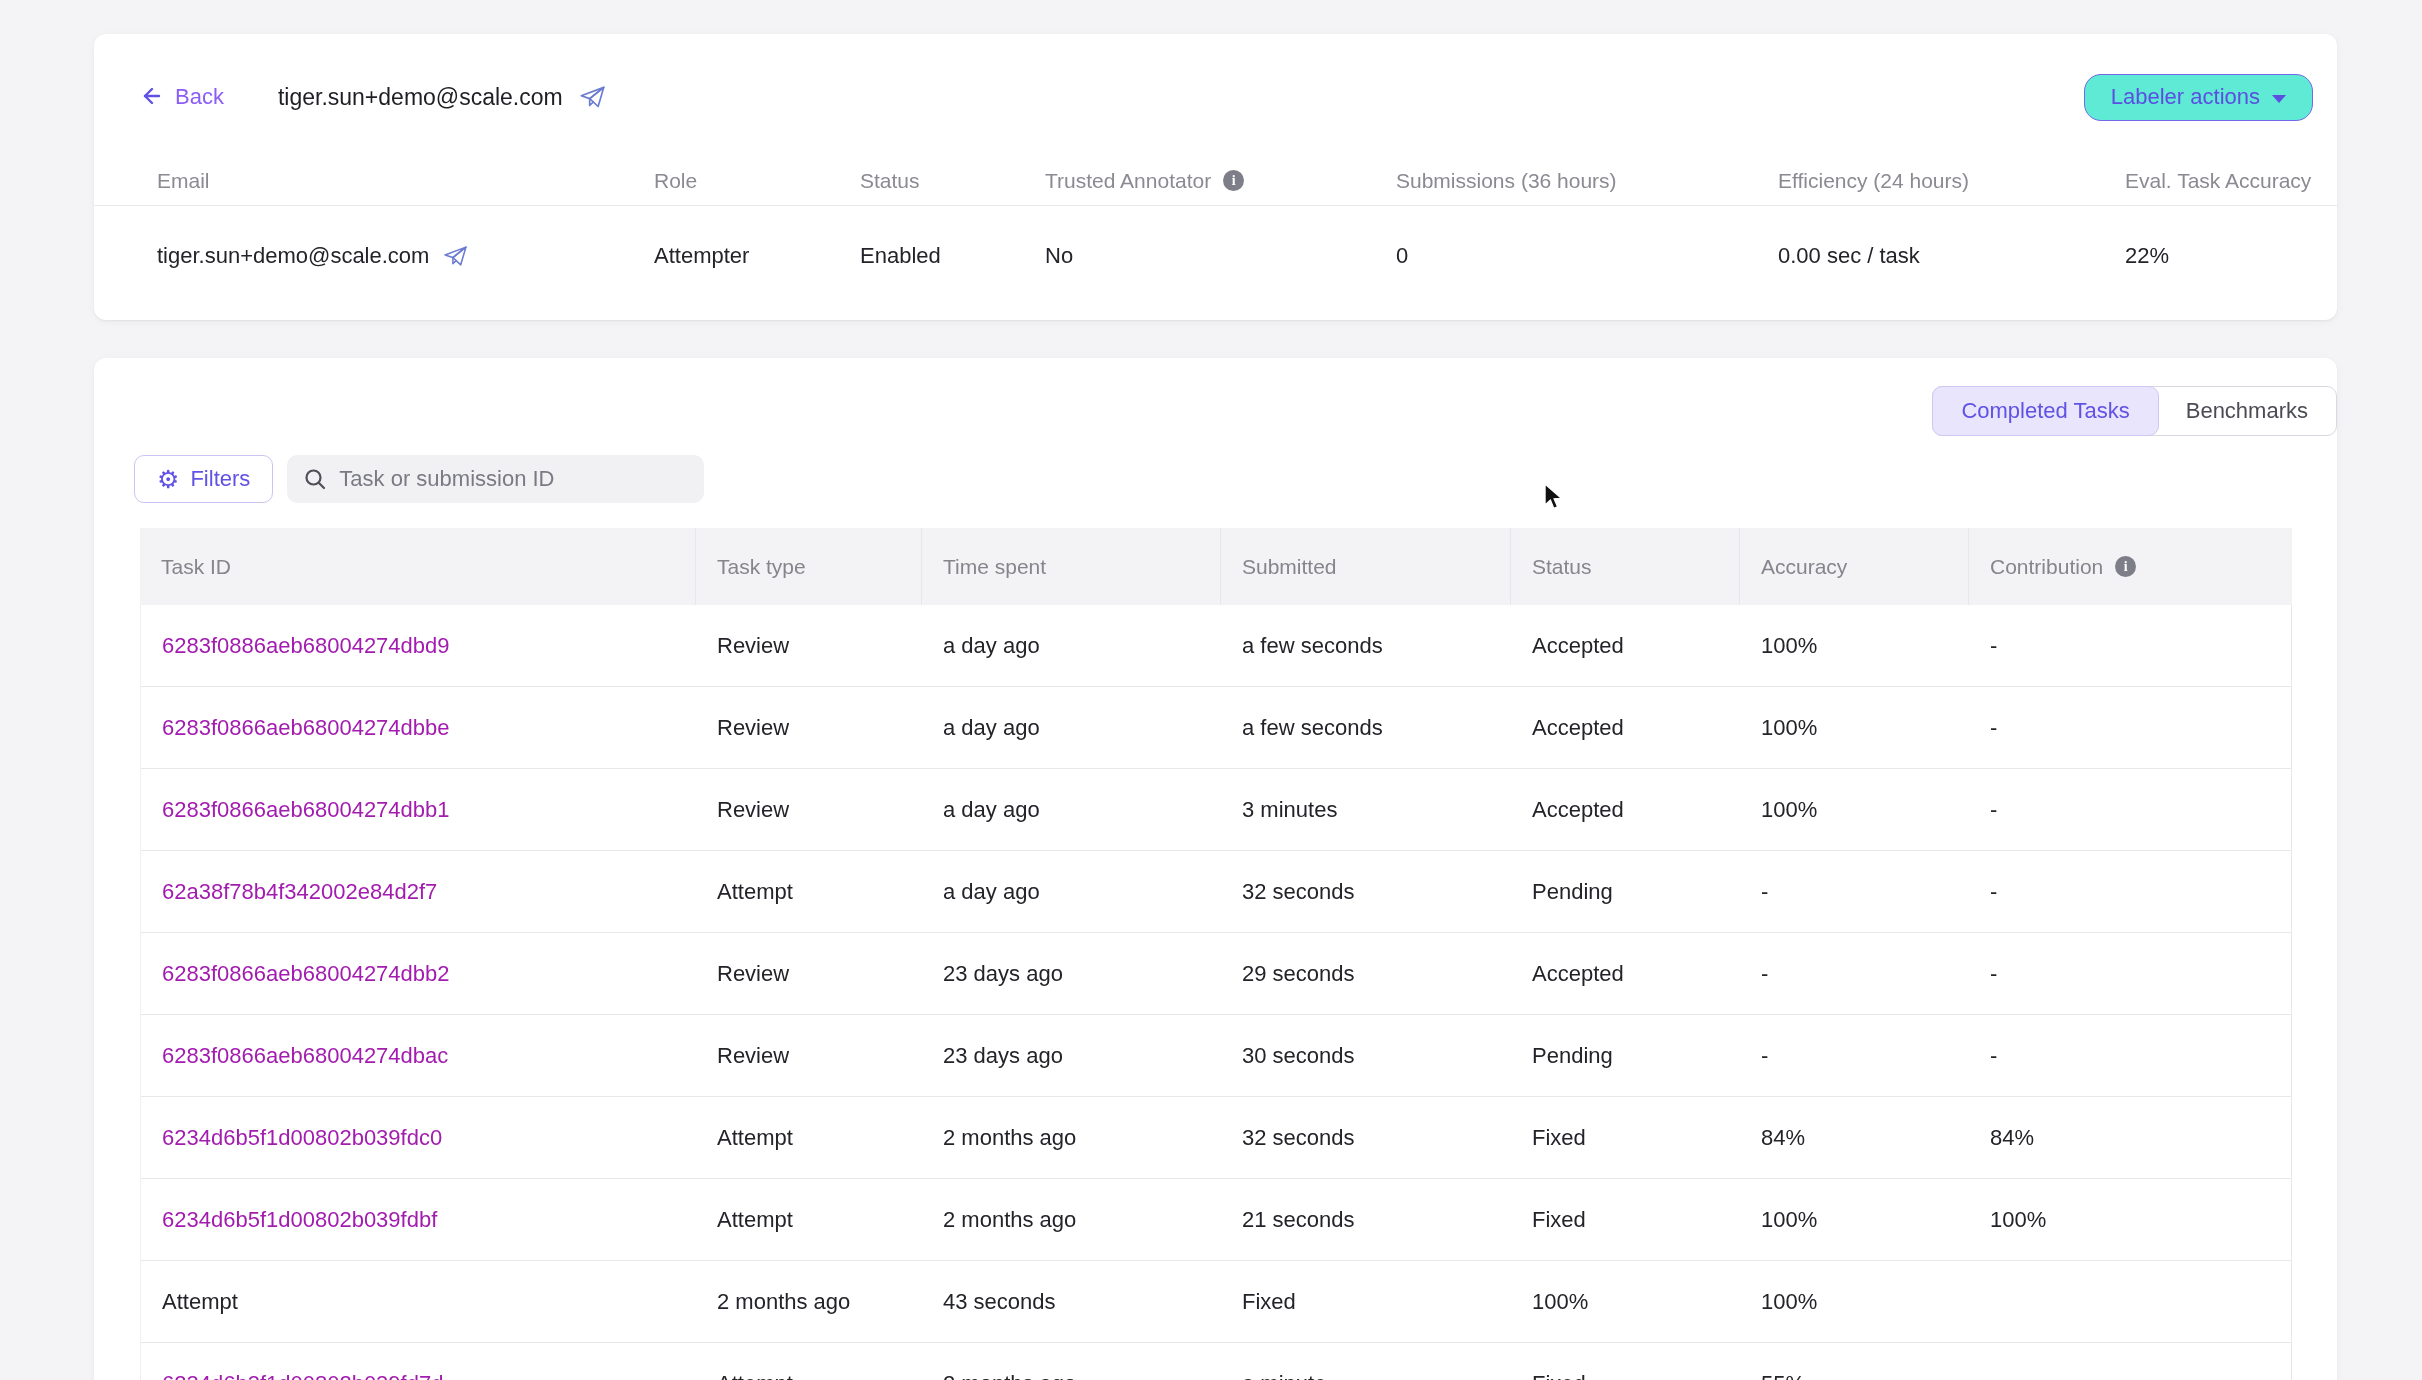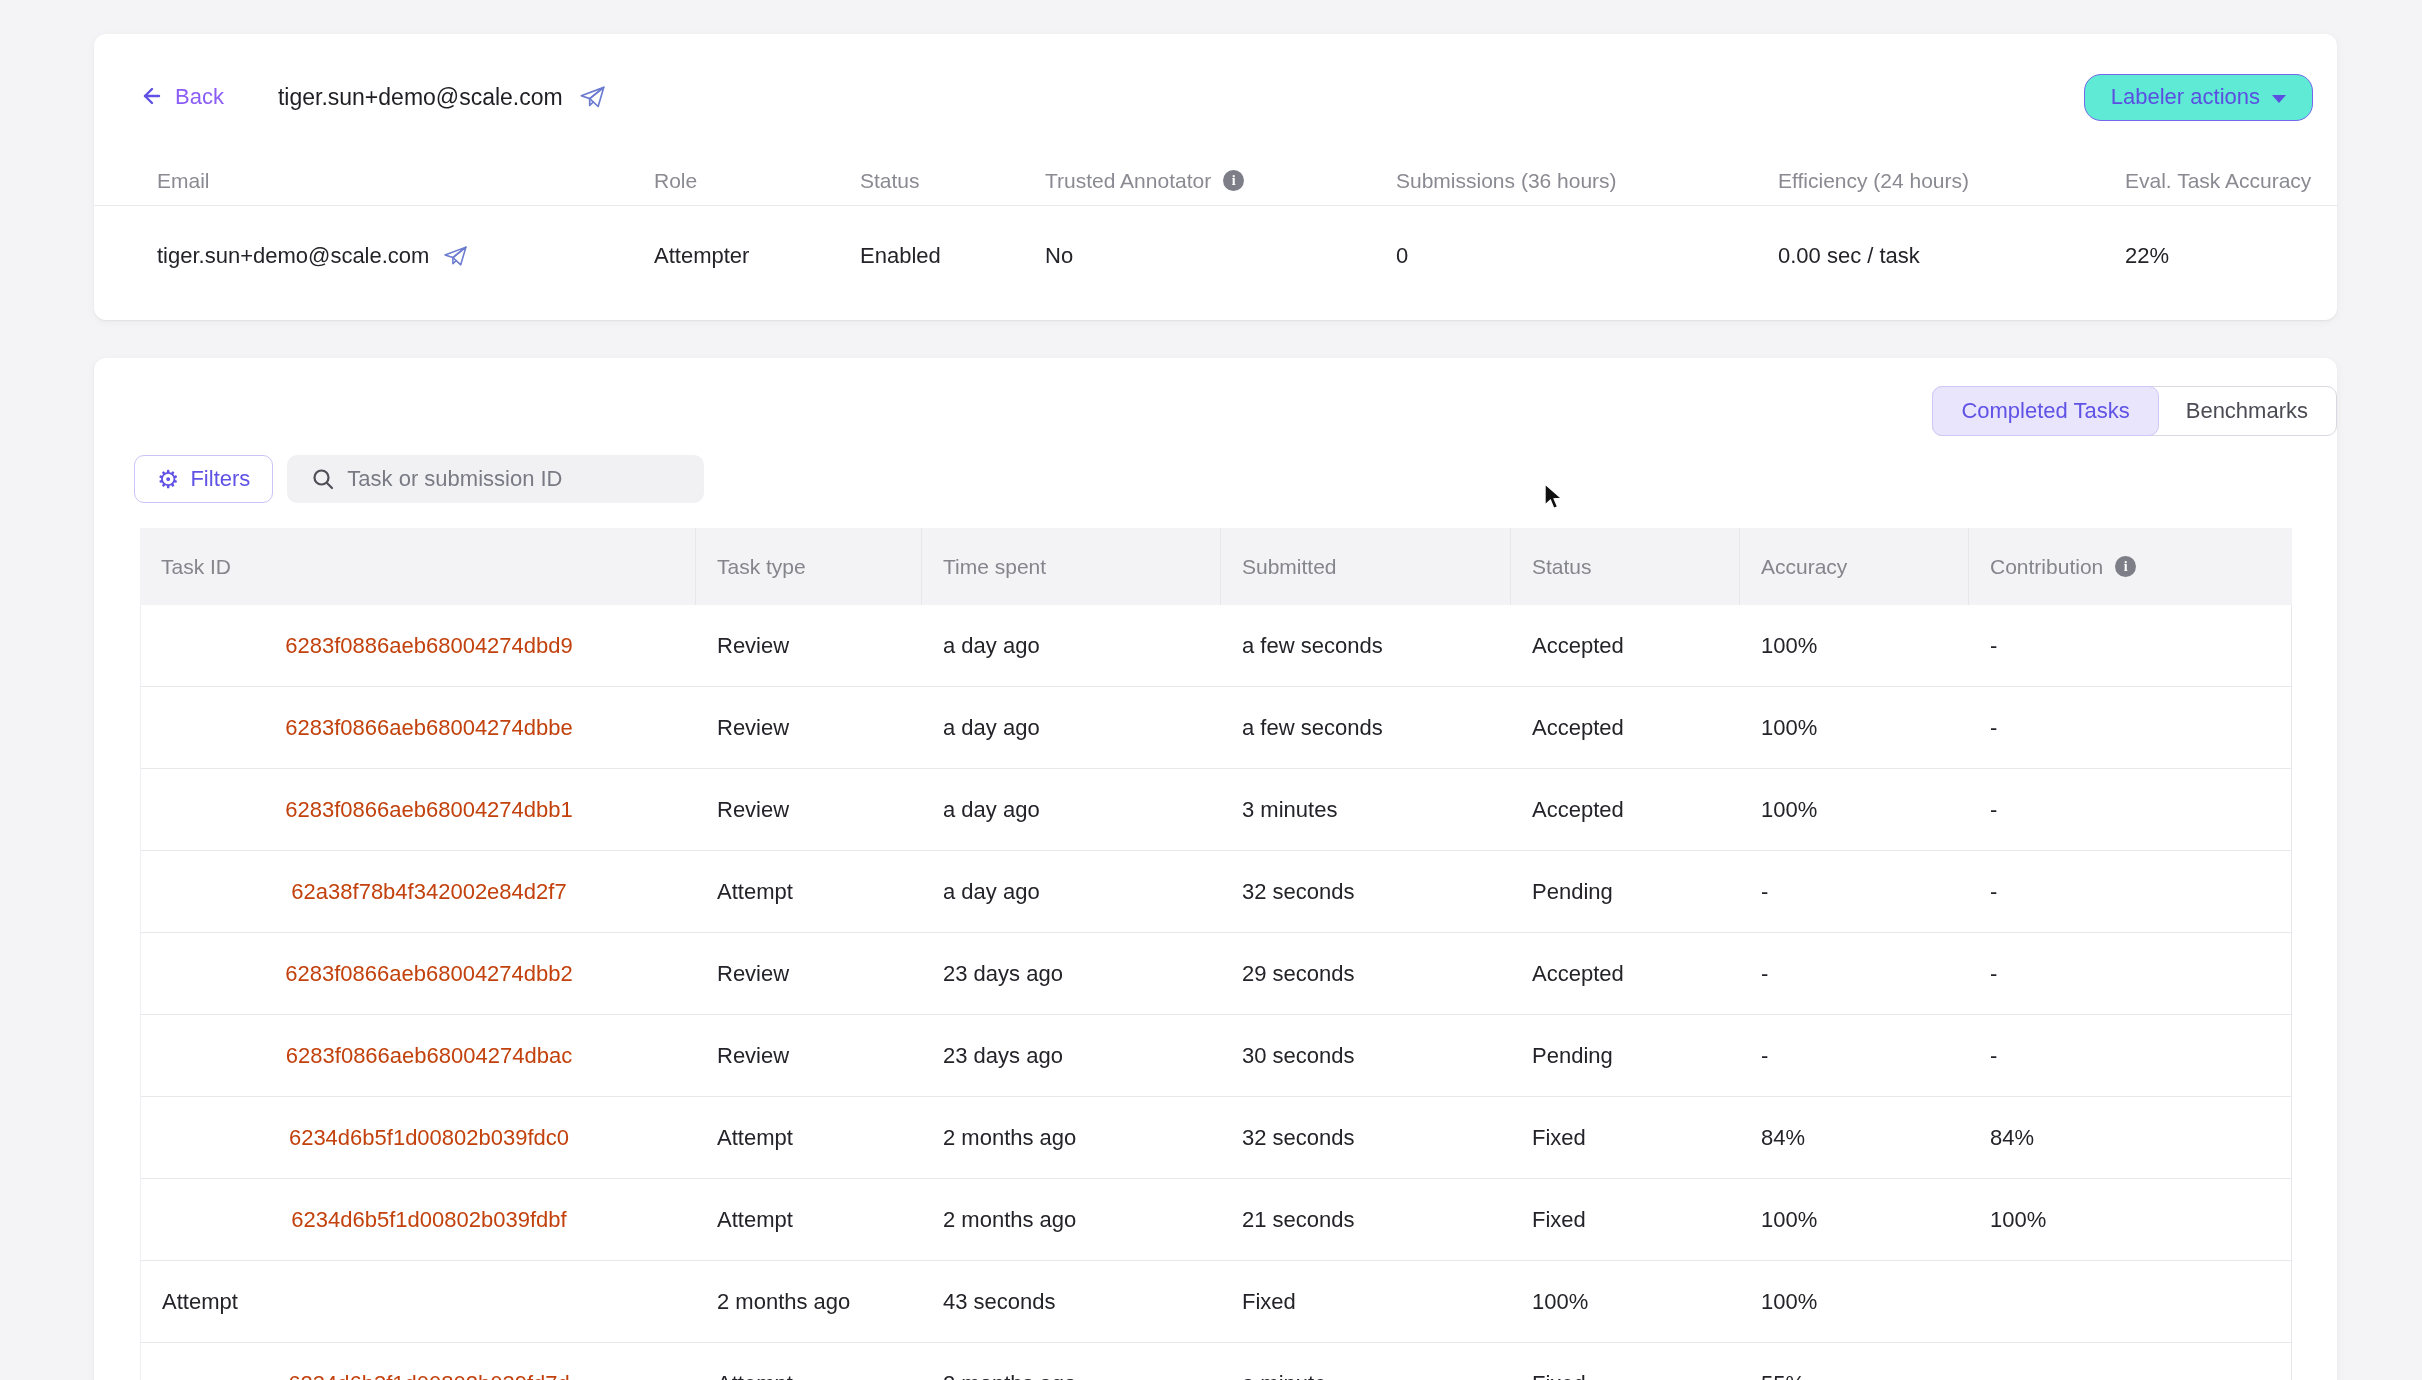--- a/index.html
+++ b/index.html
@@ -87,21 +87,21 @@
 
   
   .toolbar { display:flex; align-items:center; gap:14px; margin:19px 0 0 40px; }
   .filters-btn {
     height:48px; padding:0 22px; display:flex; align-items:center; gap:11px;
     background:#fff; border:1px solid #cbc4f4; border-radius:10px;
     color:#5f52e4; font-size:22px; font-weight:500; cursor:pointer;
   }
   .gear { font-family:"DejaVu Sans",sans-serif; font-size:25px; line-height:1; color:#5f52e4; }
   .search {
-    width:417px; height:48px; padding:0 24px;
+    width:417px; height:48px; padding:0 16px;
     display:flex; align-items:center; gap:12px;
     background:#f1f1f4; border-radius:10px;
   }
   .search input {
     flex:1; border:none; background:transparent; outline:none;
     font-size:22px; color:#232329; font-family:inherit;
   }
   .search input::placeholder { color:#7a7a84; }
 
   
@@ -118,21 +118,21 @@
     height:100%; display:flex; align-items:center; gap:12px;
     padding-left:21px; border-left:1px solid #e6e6eb;
   }
   .t2-head > div:first-child { border-left:none; }
   .t2-body { border-left:1px solid #efeff3; border-right:1px solid #e6e6eb; }
   .t2-row {
     height:82px; align-items:center; background:#fff;
     font-size:22px; color:#232329; border-bottom:1px solid #e7e7ec;
   }
   .t2-row > * { padding-left:21px; }
-  a.task-link { color:#c2410c; text-decoration:none; cursor:pointer;text-align:center; }
+  a.task-link { color:#a21caf; text-decoration:none; cursor:pointer; }
 
   .icon-wrap { display:inline-flex; align-items:center; }
 
   #cursor { position:absolute; left:1543px; top:483px; pointer-events:none; }
 </style>
 </head>
 <body>
 
 <section class="card card1">
   <div class="title-row">

